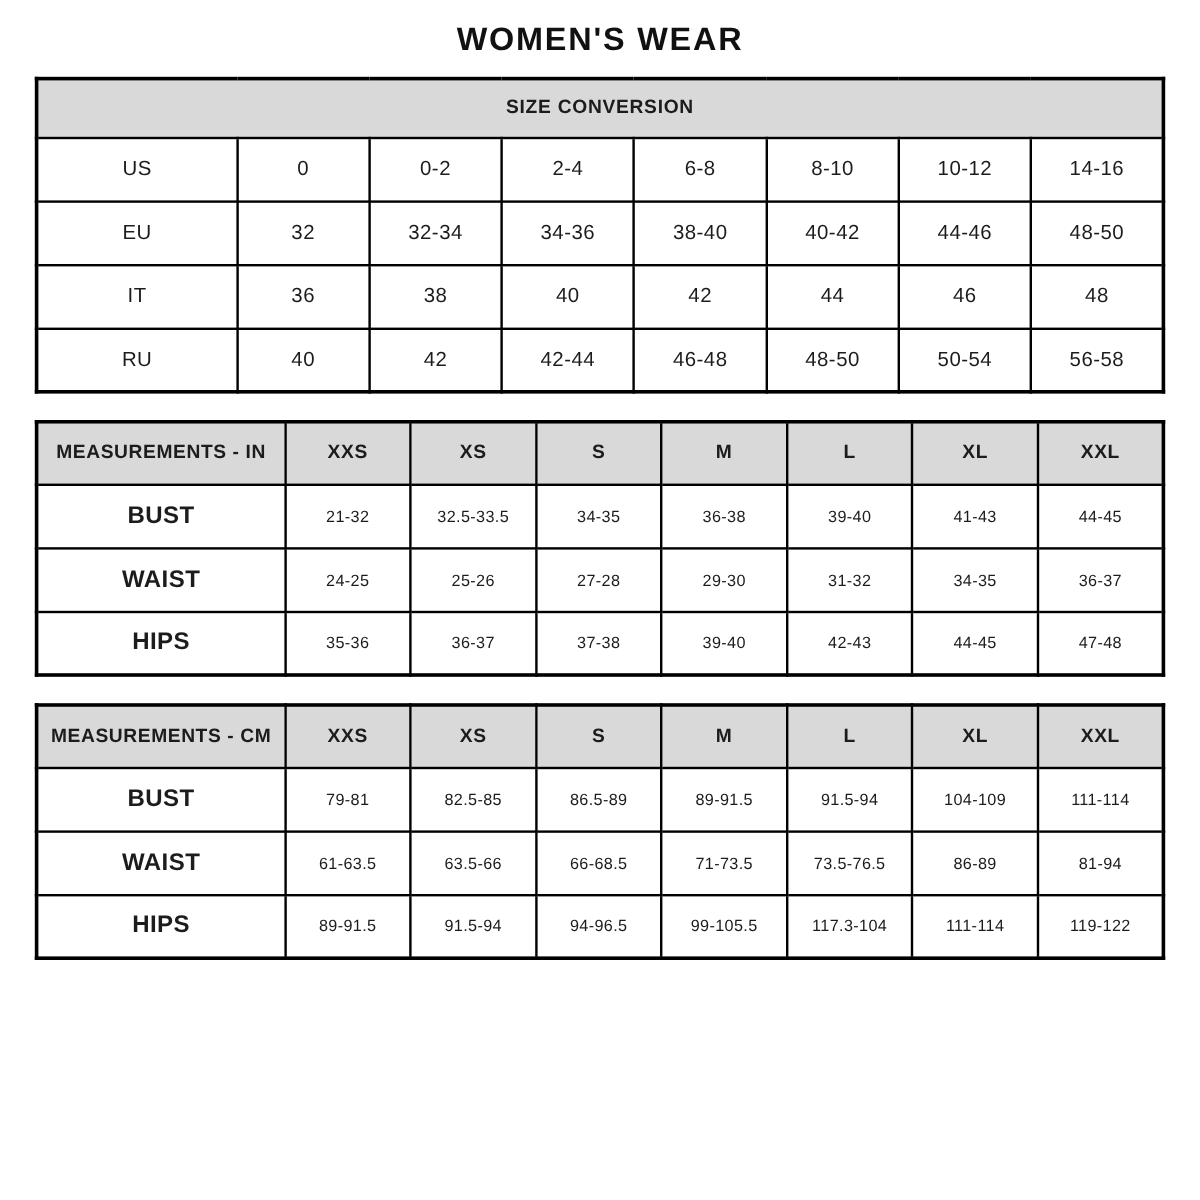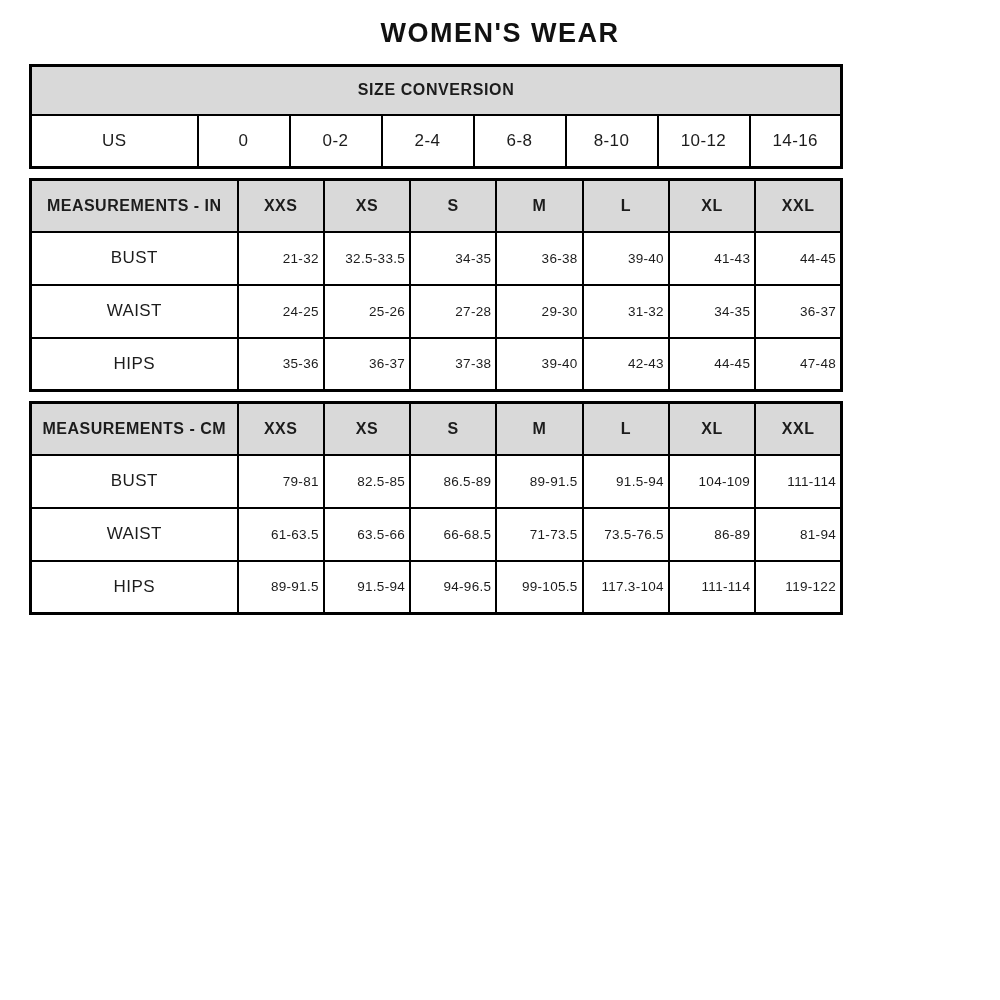--- a/index.html
+++ b/index.html
@@ -21,21 +21,21 @@
     text-align:center;
     font-size:27px;
     font-weight:700;
     letter-spacing:1.5px;
     margin:8px 0 15px 0;
     color:#111;
   }
   table.chart{
     border-collapse:collapse;
     table-layout:fixed;
-    width:814px;
+    width:942px;
   }
   table.chart th, table.chart td{
     border:2px solid var(--border);
     text-align:center;
     vertical-align:middle;
     padding:2px 4px;
     font-weight:400;
     letter-spacing:0.4px;
     overflow:hidden;
   }
@@ -52,38 +52,37 @@
   .t-conv .header-row th{
     height:53px;
     font-size:16.5px;
   }
   .t-conv tbody th, .t-conv tbody td{
     height:53px;
     font-size:17px;
   }
 
   
-  .t-meas{margin-top:9px;}
+  .t-meas{margin-top:22px;}
   .t-meas .header-row th{
     background:var(--header-bg);
     height:52px;
     font-size:16px;
     font-weight:700;
     letter-spacing:0.5px;
   }
   .t-meas tbody th{
     height:53px;
-    font-size:17px;
-    font-weight:400;
+    font-size:20px;
+    font-weight:700;
   }
   .t-meas tbody td{
     height:53px;
     font-size:13.5px;
     letter-spacing:0.3px;
-    text-align:right;
   }
 </style>
 </head>
 <body>
 
 <div class="page">
 
   <h1 class="page-title">WOMEN'S WEAR</h1>
 
   <table class="chart t-conv">
@@ -105,20 +104,50 @@
       <tbody>
         <tr>
           <th>US</th>
           <td>0</td>
           <td>0-2</td>
           <td>2-4</td>
           <td>6-8</td>
           <td>8-10</td>
           <td>10-12</td>
           <td>14-16</td>
+        </tr>
+        <tr>
+          <th>EU</th>
+          <td>32</td>
+          <td>32-34</td>
+          <td>34-36</td>
+          <td>38-40</td>
+          <td>40-42</td>
+          <td>44-46</td>
+          <td>48-50</td>
+        </tr>
+        <tr>
+          <th>IT</th>
+          <td>36</td>
+          <td>38</td>
+          <td>40</td>
+          <td>42</td>
+          <td>44</td>
+          <td>46</td>
+          <td>48</td>
+        </tr>
+        <tr>
+          <th>RU</th>
+          <td>40</td>
+          <td>42</td>
+          <td>42-44</td>
+          <td>46-48</td>
+          <td>48-50</td>
+          <td>50-54</td>
+          <td>56-58</td>
         </tr>
       </tbody>
     </table>
 
   <table class="chart t-meas">
       <colgroup>
         <col style="width: 207px;">
         <col>
         <col>
         <col>

